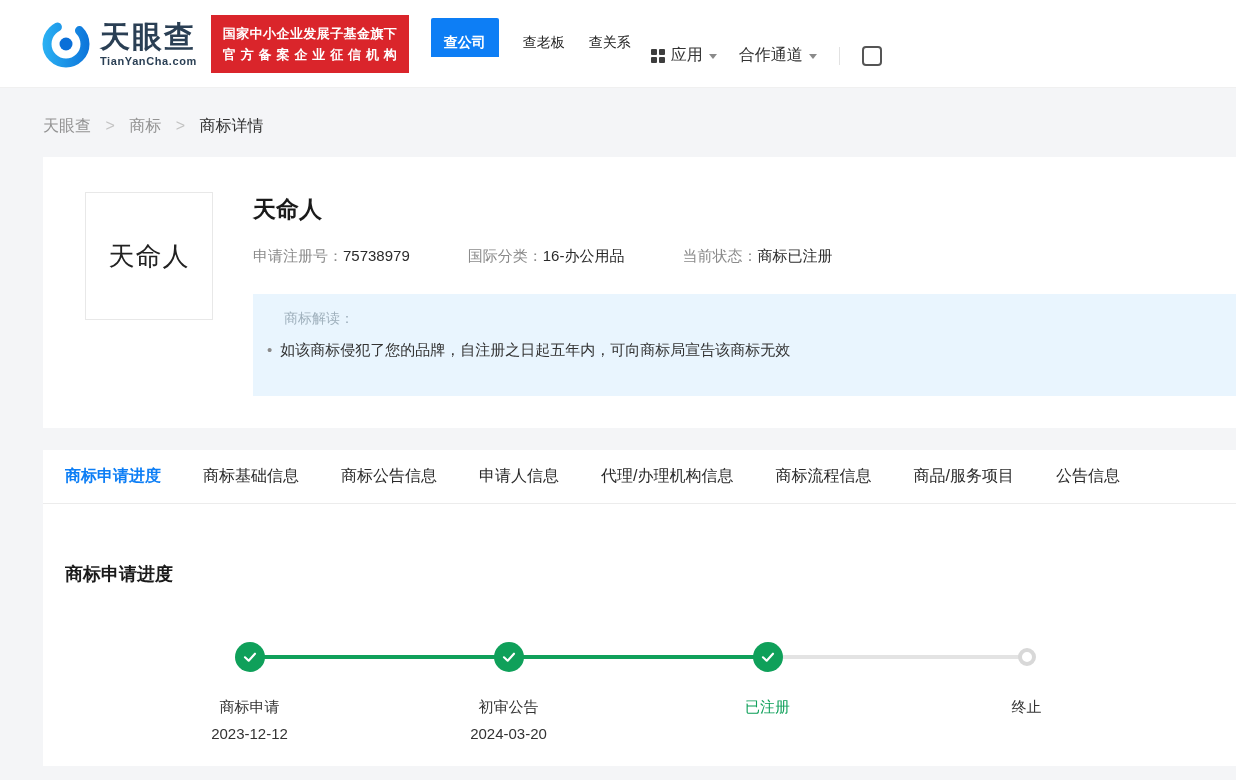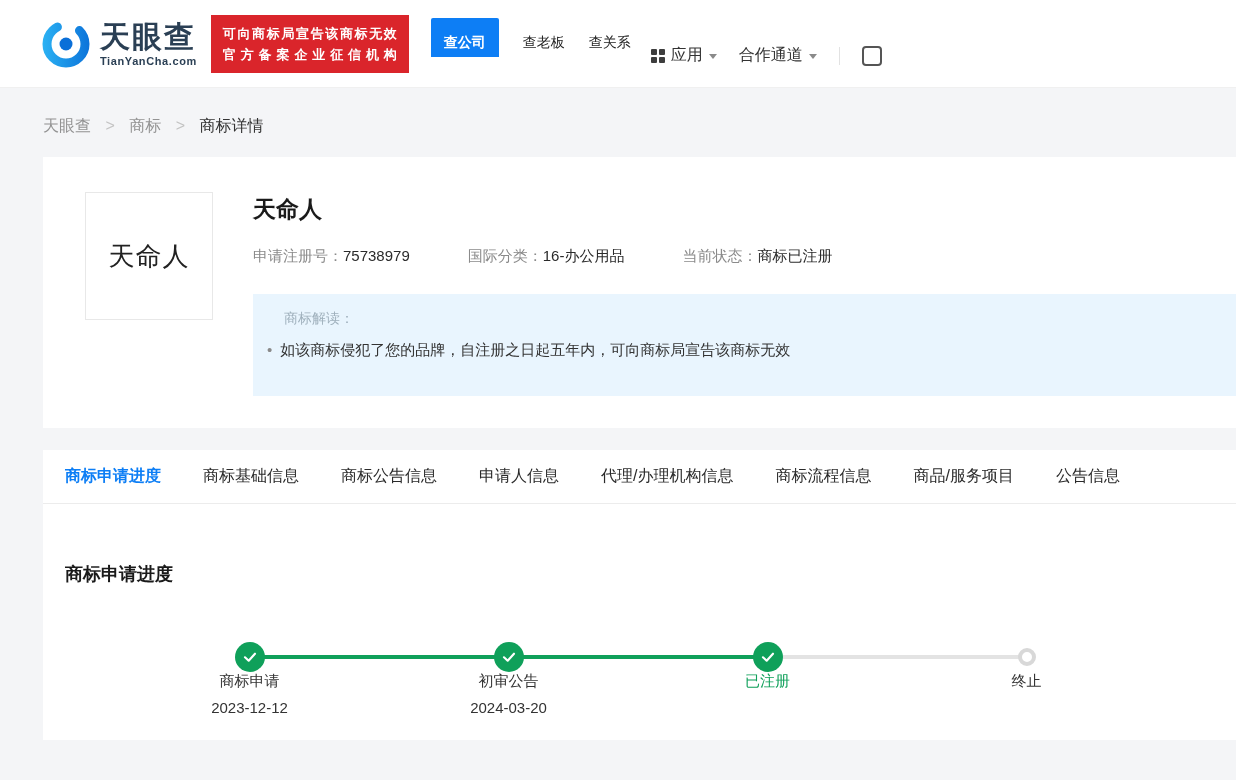--- a/index.html
+++ b/index.html
@@ -138,21 +138,21 @@
     position: relative; z-index: 1;
     display: flex; align-items: center; justify-content: center;
   }
   .dot svg { width: 16px; height: 16px; }
   .ring {
     width: 18px; height: 18px;
     border: 4px solid #d8d8d8; background: #fff;
     border-radius: 50%; margin-top: 6px;
     position: relative; z-index: 1;
   }
-  .s-label { font-size: 15px; color: #333; font-family: Liberation Mono, monospace; }
+  .s-label { margin-top: 26px; font-size: 15px; color: #333; font-family: Liberation Mono, monospace; }
   .s-label.green { color: var(--green, #0fa05a); }
   .s-date { margin-top: 8px; font-size: 15px; color: #333; }
 </style>
 </head>
 <body>
 
 <div class="header">
   <div class="logo">
     <svg class="logo-icon" viewBox="0 0 52 52">
       <defs>
@@ -164,21 +164,21 @@
       <circle cx="26" cy="26" r="19" fill="none" stroke="url(#lg)" stroke-width="9" stroke-dasharray="95 25" stroke-linecap="round" transform="rotate(-45 26 26)"></circle>
       <circle cx="26" cy="26" r="6.5" fill="#0a6fd8"></circle>
     </svg>
     <div class="logo-text">
       <div class="brand-name">天眼查</div>
       <div class="brand-domain">TianYanCha.com</div>
     </div>
   </div>
 
   <div class="badge">
-    <div>可向商标局宣告该商标无效</div>
+    <div>国家中小企业发展子基金旗下</div>
     <div>官方备案企业征信机构</div>
   </div>
 
   <div class="search-block">
     <div class="search-tabs">
       <div class="stab active">查公司</div>
       <div class="stab">查老板</div>
       <div class="stab">查关系</div>
     </div>
   </div>

